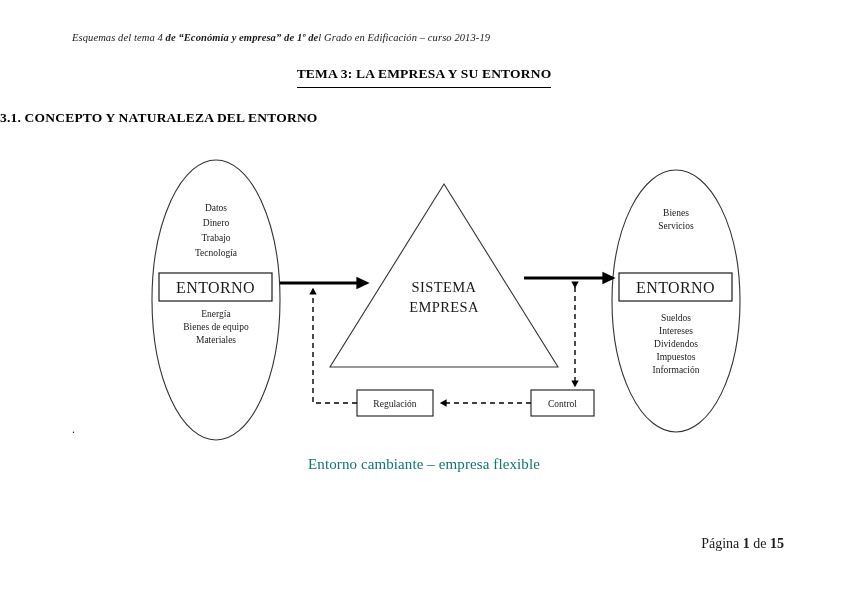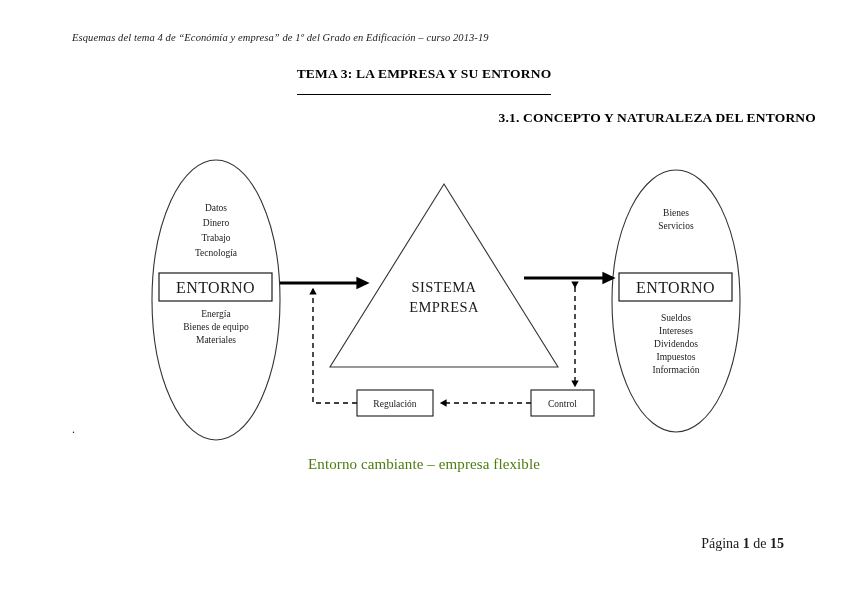--- a/index.html
+++ b/index.html
@@ -25,45 +25,45 @@
     position: absolute;
     left: 72px;
     top: 32px;
     font-size: 10.5px;
     font-style: italic;
     letter-spacing: 0.1px;
     white-space: nowrap;
     color: #1a1a1a;
   }
   #doc-header .strong {
-    font-weight: normal;
+    font-weight: bold;
     text-align: center;
   }
 
   
   #main-title {
     position: absolute;
     left: 0;
     top: 66px;
     width: 848px;
     text-align: center;
     font-size: 13.5px;
     font-weight: bold;
     letter-spacing: 0.2px;
   }
   #main-title span {
     border-bottom: 1.3px solid #000;
-    padding-bottom: 13px;
+    padding-bottom: 6px;
   }
   #section-title {
     position: absolute;
     left: 0;
     top: 110px;
     width: 816px;
-    text-align: right;
+    text-align: left;
     font-size: 13.5px;
     font-weight: bold;
     letter-spacing: 0.2px;
   }
 
   
   #diagram {
     position: absolute;
     left: 0;
     top: 12px;
@@ -121,21 +121,21 @@
 
   
   #caption {
     position: absolute;
     left: 0;
     top: 456px;
     width: 848px;
     text-align: center;
     font-size: 15px;
     letter-spacing: 0.1px;
-    color: #4d7c0f;
+    color: #0f766e;
   }
 
   
   #stray-mark {
     position: absolute;
     left: 72px;
     top: 422px;
     font-size: 12px;
     color: #1a1a1a;
   }

